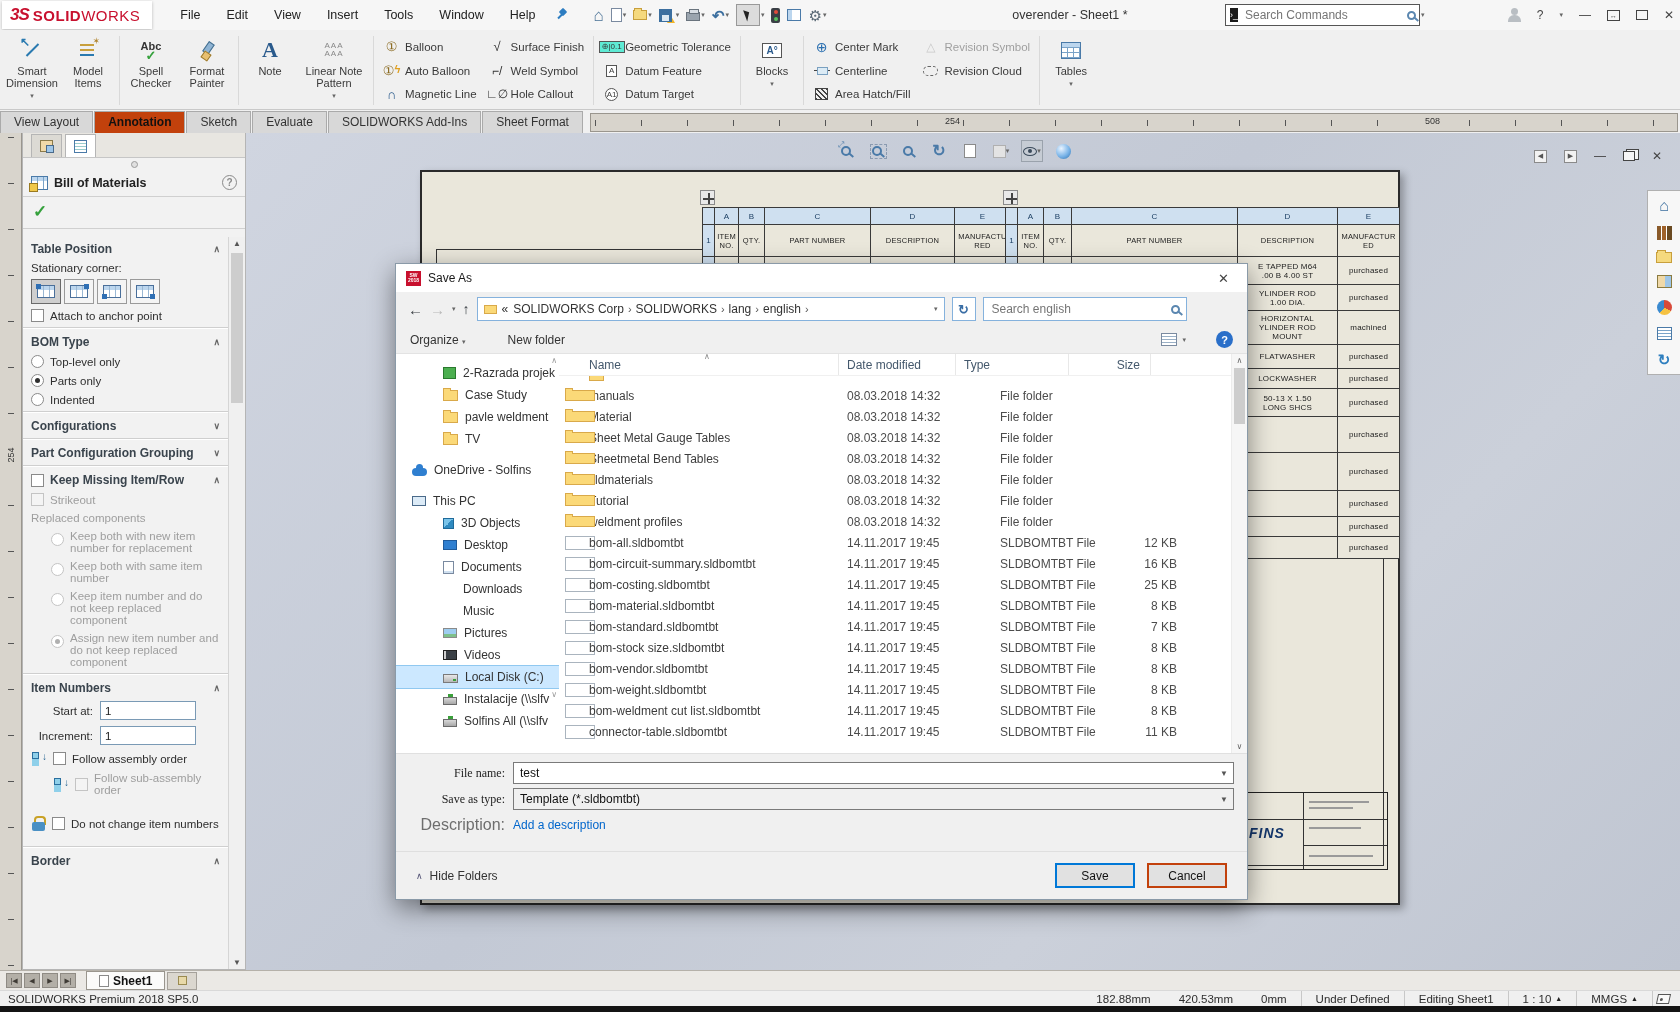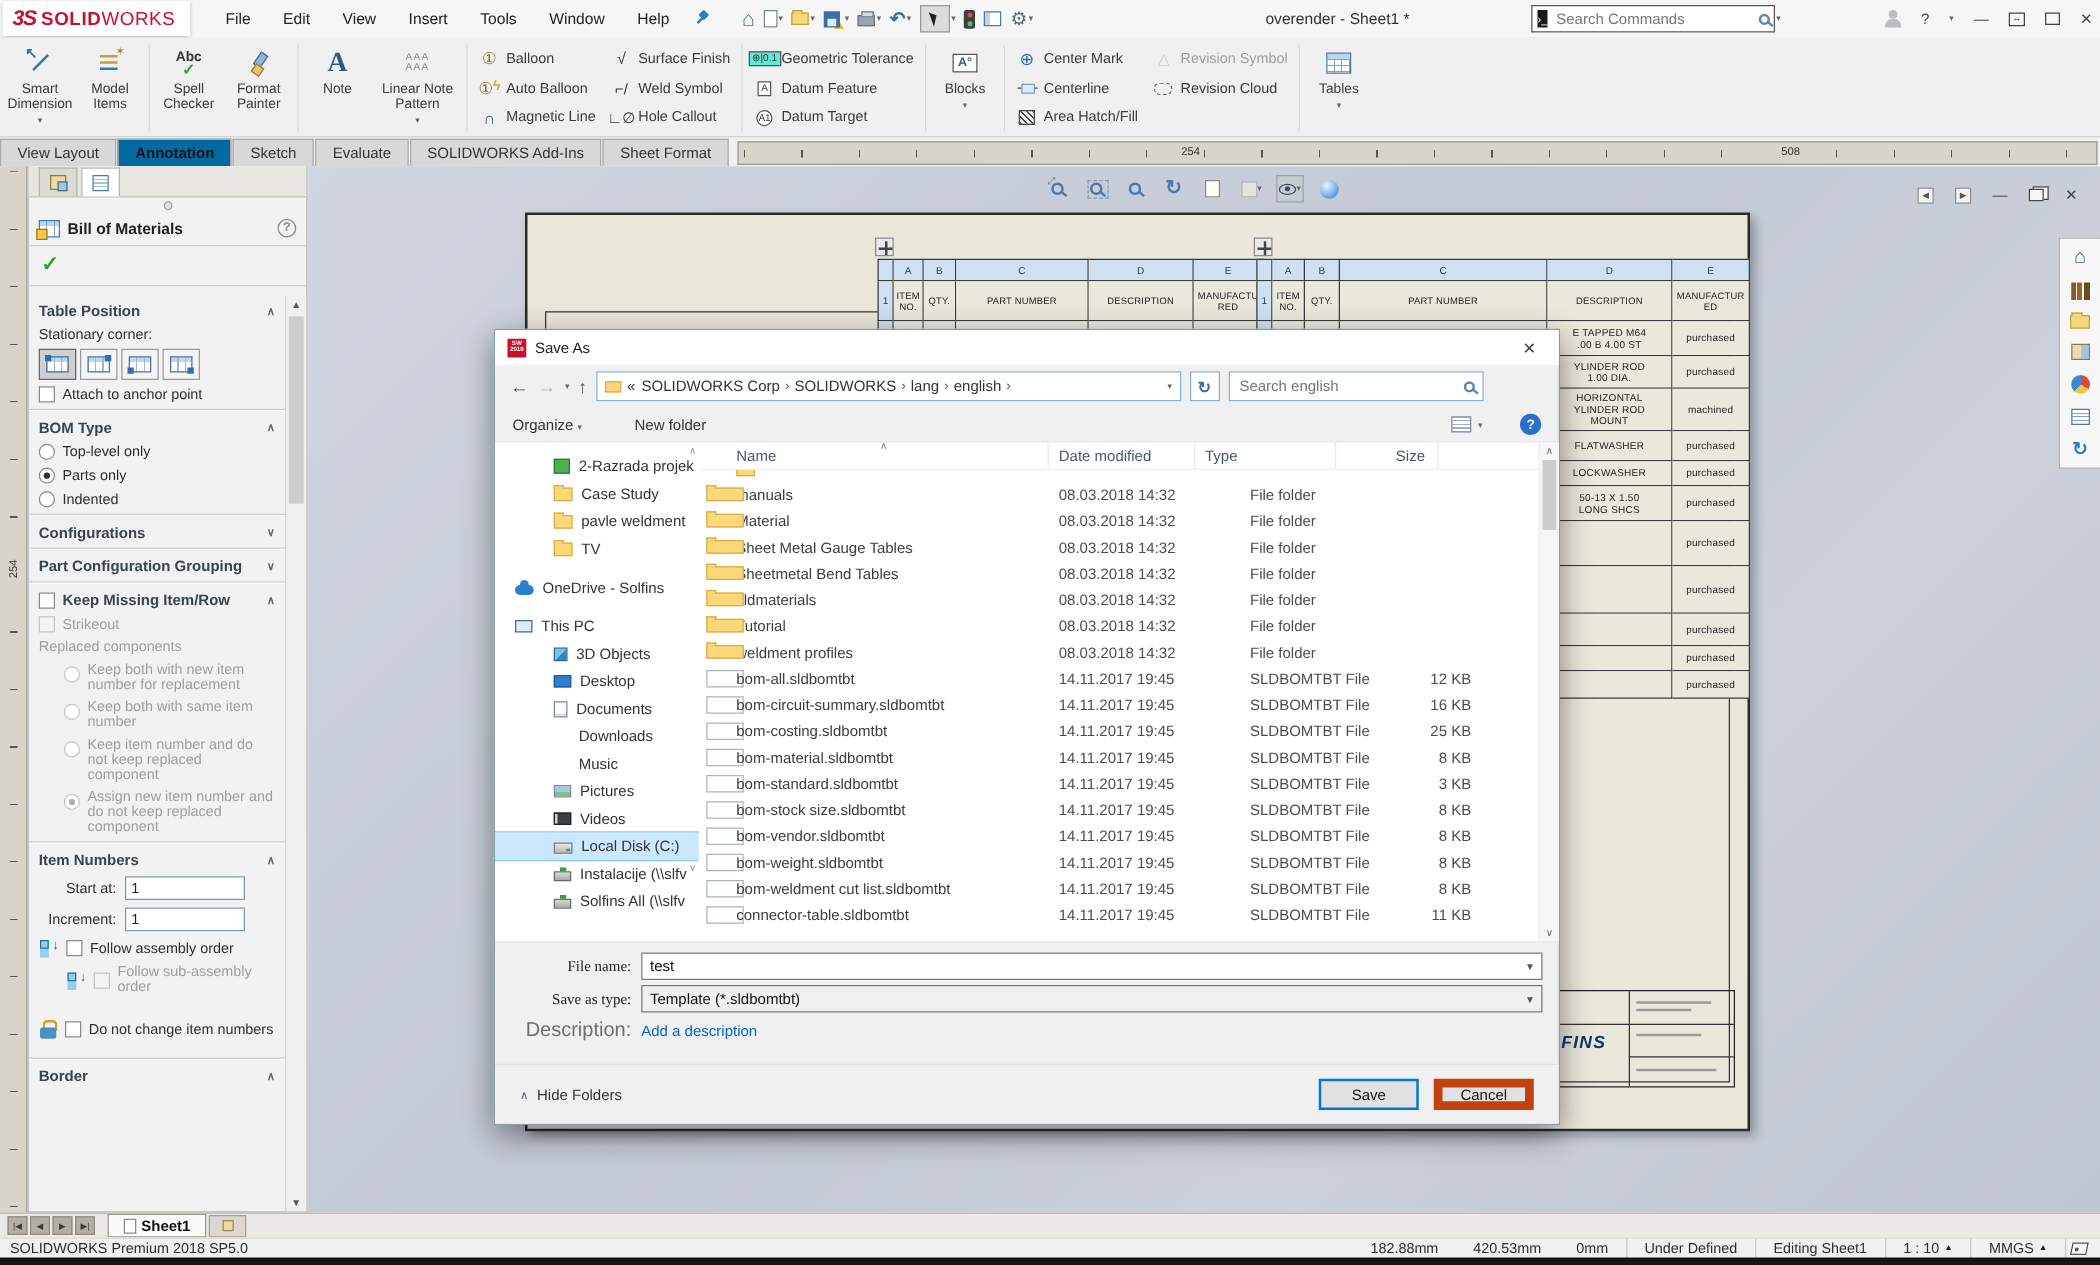--- a/index.html
+++ b/index.html
@@ -94,21 +94,21 @@
   .ic-revcloud{width:15px;height:10px;border:1.5px dashed #666;border-radius:5px;}
   .gridicn{width:20px;height:17px;border:1px solid #4a7aa8;background:
     linear-gradient(#bcd6ee 0 4px,transparent 4px),
     repeating-linear-gradient(90deg,transparent 0 5px,#7aa3c8 5px 6px),
     repeating-linear-gradient(180deg,transparent 0 4px,#7aa3c8 4px 5px),#fff;}
   .disabled-item{opacity:.45;filter:grayscale(1);}
 
   
   .tabrow{position:absolute;left:0;top:110px;right:0;height:23px;background:#f0f0f0;display:flex;align-items:flex-end;}
   .rtab{font-size:12px;color:#333;background:#d8d8d8;border:1px solid #aaa;border-bottom:none;padding:3px 13px 4px;margin-right:1px;white-space:nowrap;}
-  .rtab.active{background:#0369a1;font-weight:bold;color:#111;}
+  .rtab.active{background:#c2410c;font-weight:bold;color:#111;}
   .hruler{flex:1;height:19px;margin:0 2px 1px 6px;background:#d8d4cc;border:1px solid #9a968e;position:relative;}
   .hruler .ticks{position:absolute;left:4px;right:4px;top:6px;height:6px;
     background:repeating-linear-gradient(90deg,#555 0 1px,transparent 1px 46px);}
   .hruler .rlabel{position:absolute;top:2px;font-size:9px;color:#333;background:#d8d4cc;padding:0 2px;}
 
   
   .workarea{position:absolute;left:0;top:133px;right:0;bottom:42px;}
   .vruler{position:absolute;left:0;top:0;bottom:0;width:22px;background:#d8d4cc;border-right:1px solid #9a968e;}
   .vruler .ticks{position:absolute;top:4px;bottom:4px;left:8px;width:6px;
     background:repeating-linear-gradient(180deg,#555 0 1px,transparent 1px 46px);}
@@ -275,21 +275,21 @@
   .combo.gray{background:#f0f0f0;}
   .combo.gray .val{flex:1;font-size:12px;padding:0 6px;color:#111;}
   .typerow{margin-top:4px;}
   .descrow{display:flex;align-items:center;margin-top:6px;height:18px;flex:none;}
   .descrow .lab{width:117px;text-align:right;font-size:16px;color:#6e6e6e;padding-right:8px;flex:none;}
   .desclink{font-size:12px;color:#0066cc;}
   .dfooter{margin-top:auto;height:48px;background:#f0f0f0;border-top:1px solid #dfdfdf;display:flex;align-items:center;padding:0 20px;flex:none;}
   .hidefold{display:flex;align-items:center;gap:7px;font-size:12px;color:#333;}
   .hf-ch{font-size:9px;color:#557;}
   .btns{margin-left:auto;display:flex;gap:12px;}
-  .btn{min-width:80px;height:25px;background:#e1e1e1;border:7px solid #c2410c;font-size:12px;color:#111;display:flex;align-items:center;justify-content:center;font-family:inherit;}
+  .btn{min-width:80px;height:25px;background:#e1e1e1;border:2px solid #c2410c;font-size:12px;color:#111;display:flex;align-items:center;justify-content:center;font-family:inherit;}
   .btn.primary{border:2px solid #0078d7;}
 
   
   .sheettabs{position:absolute;left:0;bottom:22px;right:0;height:20px;background:#ebe9e5;border-top:1px solid #b5b1a9;display:flex;align-items:center;padding-left:6px;gap:2px;}
   .snav{width:16px;height:15px;background:#b3afa7;border:1px solid #8f8b84;color:#3f3b35;font-size:7px;display:flex;align-items:center;justify-content:center;}
   .stab{display:flex;align-items:center;gap:4px;background:#fbfbfa;border:1px solid #9a968e;height:19px;padding:0 12px;margin-left:8px;font-size:12px;font-weight:bold;color:#111;}
   .stab .pg{width:10px;height:12px;background:#fff;border:1px solid #8a8a8a;}
   .addtab{width:30px;height:18px;background:#dbd7cf;border:1px solid #a5a19a;display:flex;align-items:center;justify-content:center;}
   .addtab i{width:9px;height:9px;background:#e8d9a8;border:1px solid #9a8a50;}
   .statusbar{position:absolute;left:0;bottom:6px;right:0;height:16px;background:#f0f0f0;display:flex;align-items:center;font-size:11.5px;color:#2e2e2e;border-top:1px solid #d9d9d9;}
@@ -1222,21 +1222,21 @@
                   <span class="fs">8 KB</span>
                 </div>
 
                 <div class="frowi">
                   <span class="icn">
                     <span class="icn i-file" style="margin-left:12px;"></span>
                   </span>
                   <span class="fn">bom-standard.sldbomtbt</span>
                   <span class="fd">14.11.2017 19:45</span>
                   <span class="ft">SLDBOMTBT File</span>
-                  <span class="fs">3 KB</span>
+                  <span class="fs">7 KB</span>
                 </div>
 
                 <div class="frowi">
                   <span class="icn">
                     <span class="icn i-file" style="margin-left:12px;"></span>
                   </span>
                   <span class="fn">bom-stock size.sldbomtbt</span>
                   <span class="fd">14.11.2017 19:45</span>
                   <span class="ft">SLDBOMTBT File</span>
                   <span class="fs">8 KB</span>

